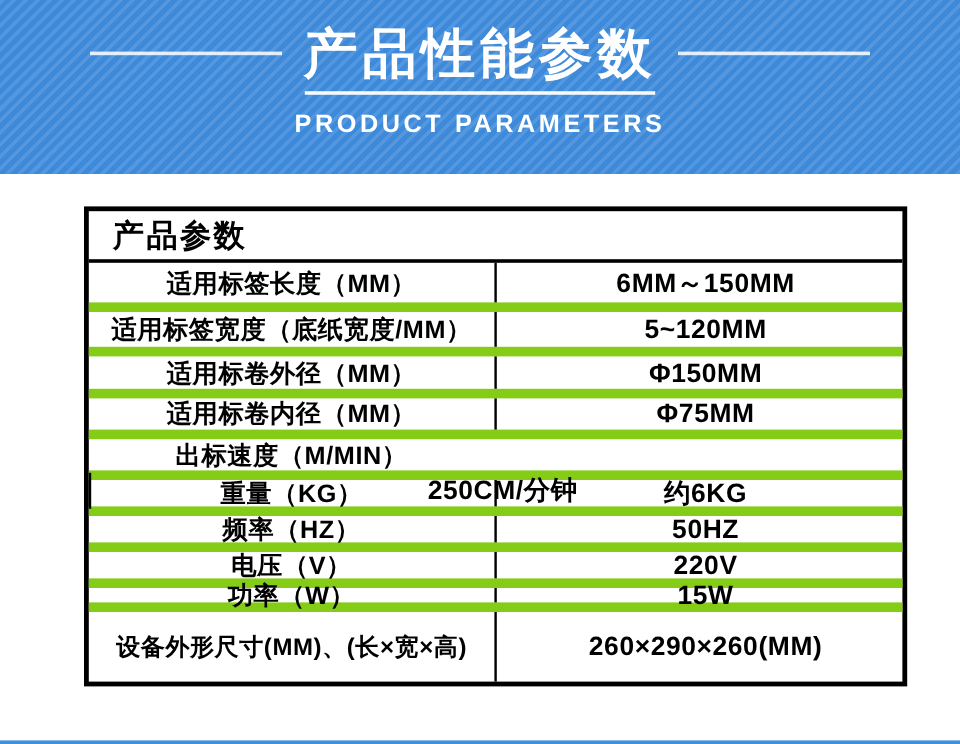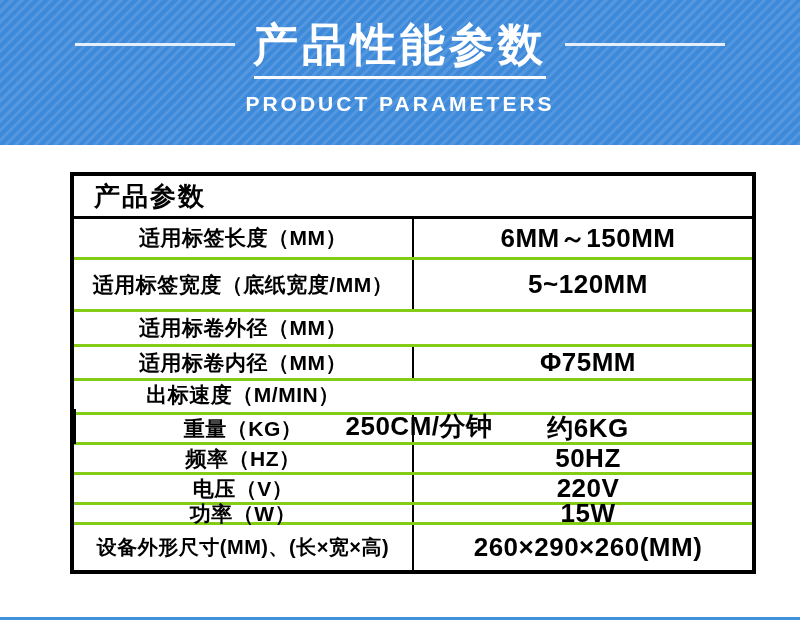--- a/index.html
+++ b/index.html
@@ -62,37 +62,37 @@
   .thead {
     height:43px;
     border-bottom:3px solid #000000;
     display:flex; align-items:center;
     padding-left:20px;
     font-size:26px; font-weight:700; color:#000000;
     letter-spacing:2px;
   }
   .tr {
     display:flex;
-    border-bottom:3px solid #84cc16;
+    border-bottom:8px solid #84cc16;
   }
   .tr:last-child { border-bottom:none; }
   .td {
     display:flex; align-items:center; justify-content:center;
     color:#000000;
   }
   .td.label {
     width:338px;
     font-size:21px; font-weight:700;
     letter-spacing:0.5px;
     padding:0 4px;
   }
   .td.value {
     flex:1;
     border-left:2px solid #000000;
-    font-size:26px; font-weight:700;
+    font-size:22px; font-weight:700;
     letter-spacing:0.5px;
     padding-left:10px;
   }
 
   
   .bottom-strip {
     position:absolute;
     left:0; bottom:0;
     width:800px; height:3px;
     background:#4090dc;
@@ -111,26 +111,27 @@
   <div class="banner-subtitle">PRODUCT PARAMETERS</div>
 </div>
 
 <div class="spec-table">
   <div class="thead">产品参数</div>
 
   <div class="tr" style="height:41px;">
     <div class="td label">适用标签长度（MM）</div>
     <div class="td value">6MM～150MM</div>
   </div>
-  <div class="tr" style="height:52px;justify-content:space-between;">
+  <div class="tr" style="height:37px;justify-content:space-between;">
     <div class="td label">适用标签宽度（底纸宽度/MM）</div>
     <div class="td value">5~120MM</div>
   </div>
   <div class="tr" style="height:35px;">
     <div class="td label">适用标卷外径（MM）</div>
+    <div class="td value">Φ150MM</div>
   </div>
   <div class="tr" style="height:34px;text-align:right;">
     <div class="td label">适用标卷内径（MM）</div>
     <div class="td value">Φ75MM</div>
   </div>
   <div class="tr" style="height:34px;flex-direction:column;">
     <div class="td label">出标速度（M/MIN）</div>
     <div class="td value">250CM/分钟</div>
   </div>
   <div class="tr" style="height:30px;text-align:right;">
@@ -142,19 +143,19 @@
     <div class="td value">50HZ</div>
   </div>
   <div class="tr" style="height:30px;">
     <div class="td label">电压（V）</div>
     <div class="td value">220V</div>
   </div>
   <div class="tr" style="height:20px;">
     <div class="td label">功率（W）</div>
     <div class="td value">15W</div>
   </div>
-  <div class="tr" style="height:45px;">
+  <div class="tr" style="height:58px;">
     <div class="td label" style="font-size:20px;">设备外形尺寸(MM)、(长×宽×高)</div>
     <div class="td value">260×290×260(MM)</div>
   </div>
 </div>
 
 <div class="bottom-strip"></div>
 
 </body></html>

